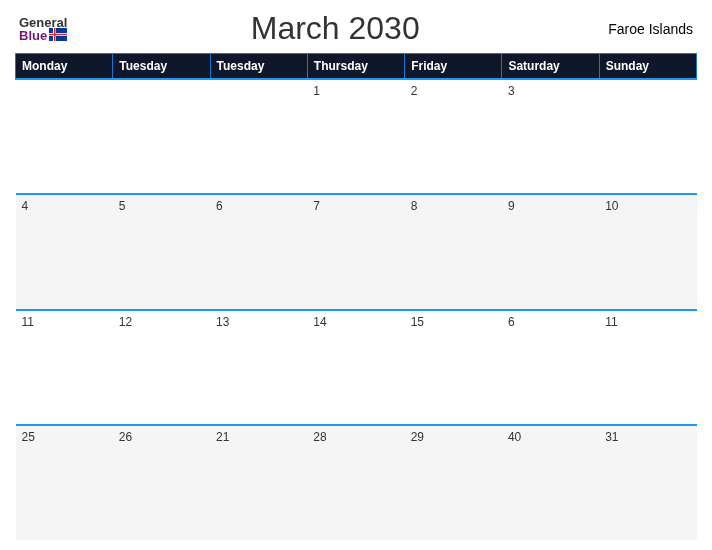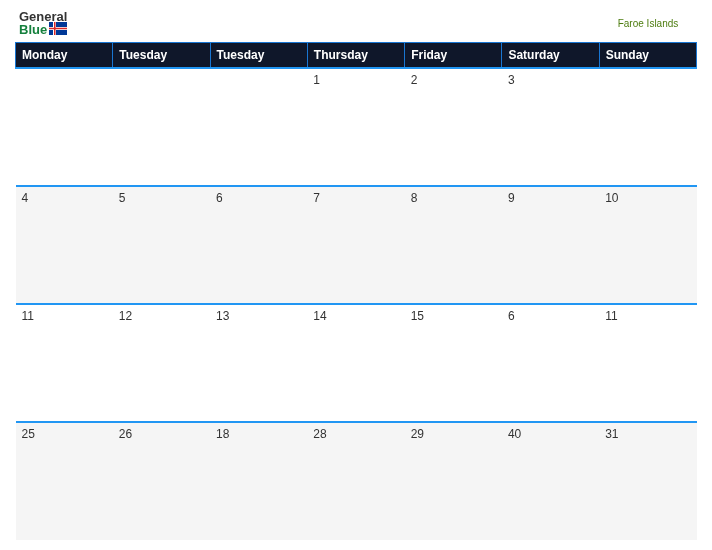--- a/index.html
+++ b/index.html
@@ -38,21 +38,21 @@
 
     .logo-general {
       font-size: 13px;
       font-weight: bold;
       color: #333;
     }
 
     .logo-blue {
       font-size: 13px;
       font-weight: bold;
-      color: #15803d;
+      color: #701a75;
     }
 
     .logo-flag {
       display: inline-block;
       width: 18px;
       height: 13px;
       margin-left: 2px;
       vertical-align: middle;
       position: relative;
       top: -1px;
@@ -65,23 +65,23 @@
 
     .calendar-title {
       font-size: 32px;
       font-weight: normal;
       color: #333;
       text-align: center;
       flex: 1;
     }
 
     .region-label {
-      font-size: 10px;
-      color: #4d7c0f;
-      text-align: center;
+      font-size: 14px;
+      color: #000000;
+      text-align: right;
       min-width: 90px;
     }
 
     
     .calendar-table {
       width: 100%;
       border-collapse: collapse;
       flex: 1;
     }
 
@@ -132,20 +132,21 @@
         <span class="logo-blue">Blue</span>
         <svg class="logo-flag" viewBox="0 0 18 13">
           <rect width="18" height="13" fill="#003897"></rect>
           <rect x="4" y="0" width="3" height="13" fill="#fff"></rect>
           <rect x="0" y="5" width="18" height="3" fill="#fff"></rect>
           <rect x="5" y="0" width="1.5" height="13" fill="#d72828"></rect>
           <rect x="0" y="5.75" width="18" height="1.5" fill="#d72828"></rect>
         </svg>
       </div>
     </div>
+    <h1 class="calendar-title">March 2030</h1>
     <div class="region-label">Faroe Islands</div>
   </div>
 
   <table class="calendar-table">
     <thead>
       <tr>
       <th>Monday</th>
           <th>Tuesday</th>
           <th>Tuesday</th>
           <th>Thursday</th>
@@ -178,21 +179,21 @@
           <td><span class="day-number">12</span></td>
           <td><span class="day-number">13</span></td>
           <td><span class="day-number">14</span></td>
           <td><span class="day-number">15</span></td>
           <td><span class="day-number">6</span></td>
           <td><span class="day-number">11</span></td>
         </tr>
         <tr>
           <td><span class="day-number">25</span></td>
           <td><span class="day-number">26</span></td>
-          <td><span class="day-number">18</span></td>
+          <td><span class="day-number">21</span></td>
           <td><span class="day-number">28</span></td>
           <td><span class="day-number">29</span></td>
           <td><span class="day-number">40</span></td>
           <td><span class="day-number">31</span></td>
         </tr>
       </tbody>
   </table>
 </div>
 
 </body></html>

